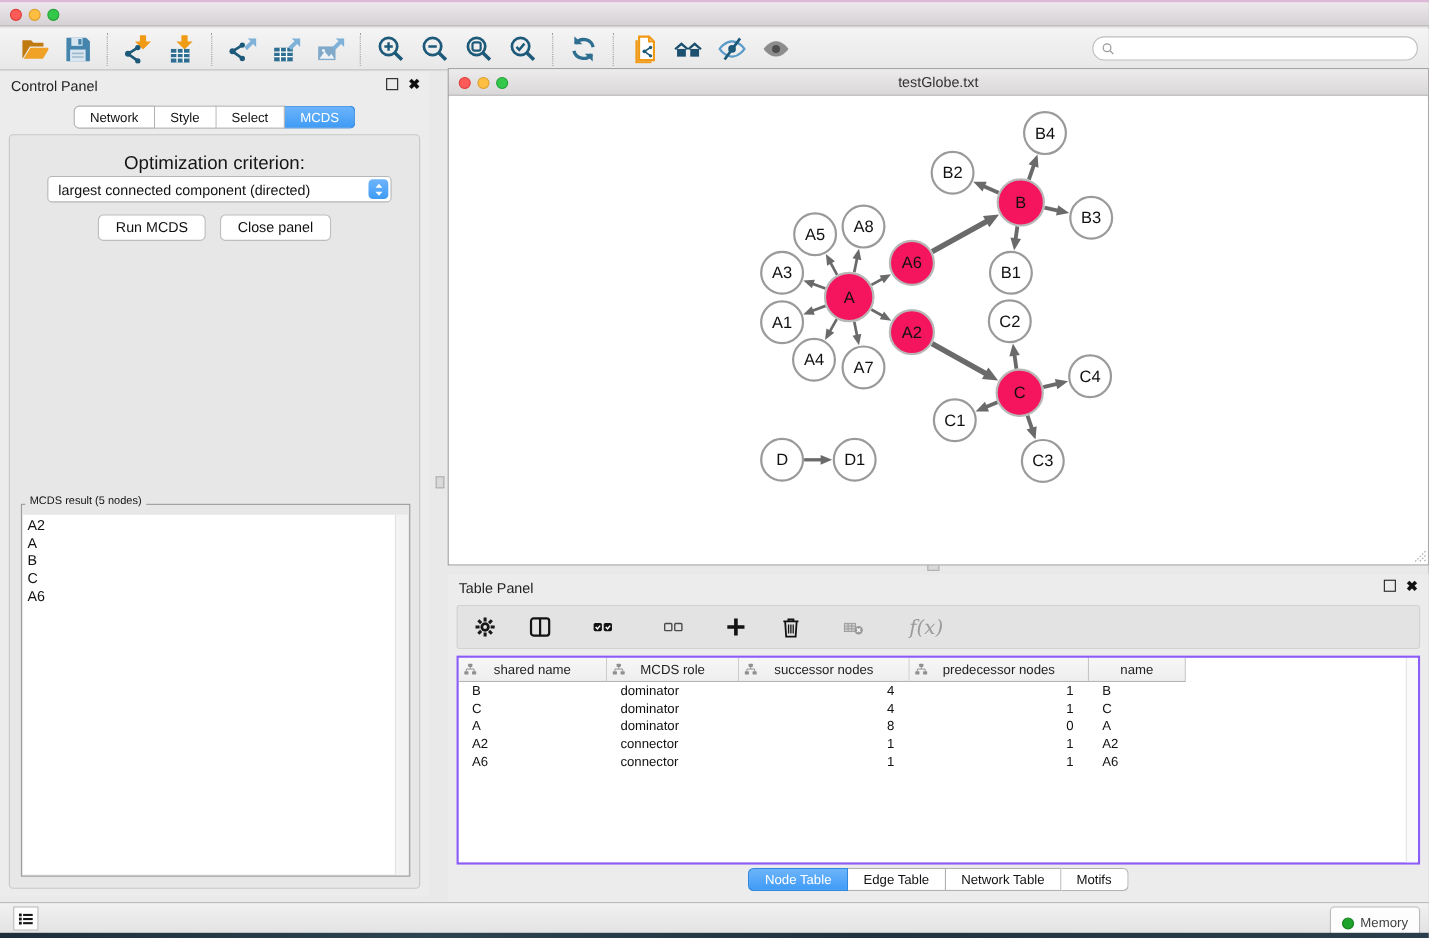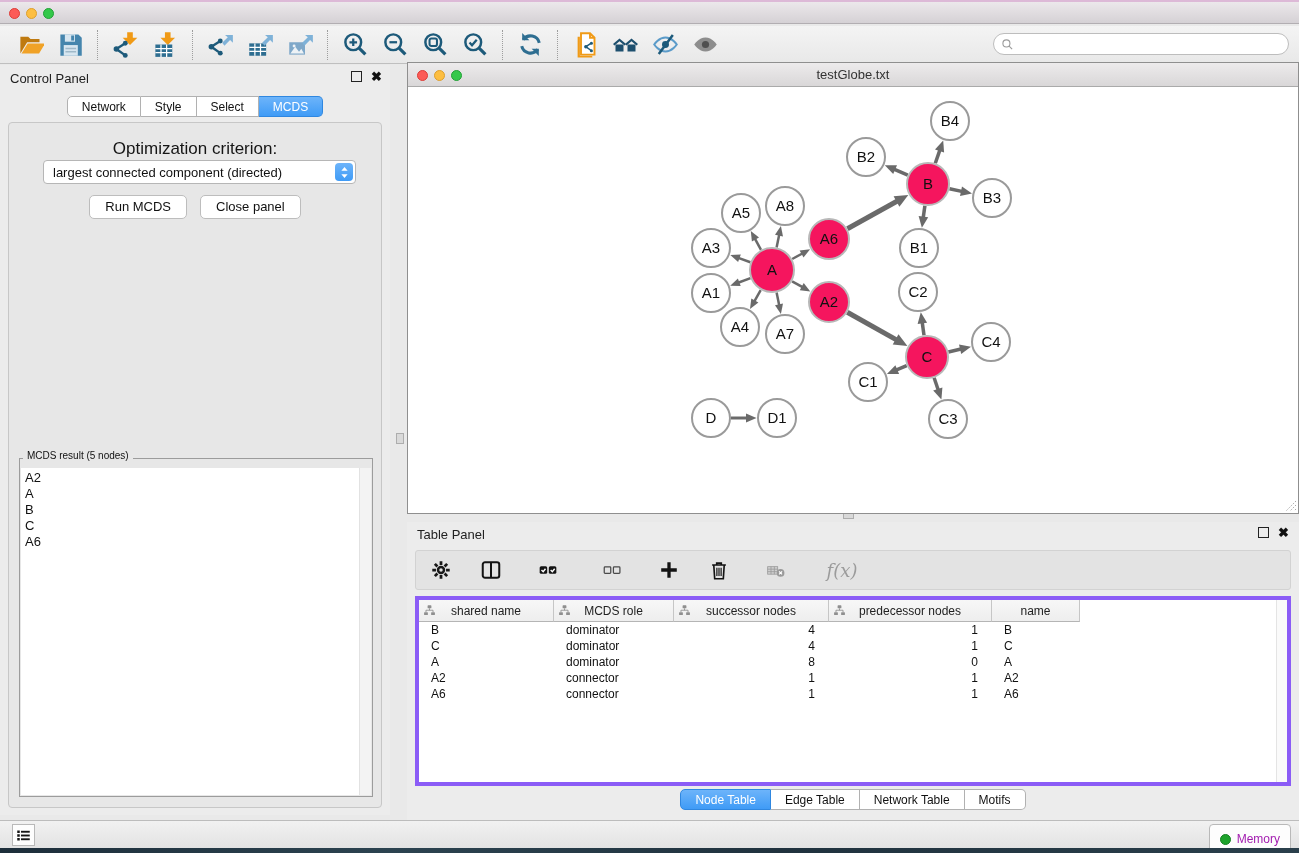--- a/index.html
+++ b/index.html
@@ -107,21 +107,21 @@
   .tp-toolbar {
     position:absolute; left:8px; right:8px; top:28px; height:40px;
     background:#e3e3e3; border:1px solid #d2d2d2; border-radius:3px;
     display:flex; align-items:center; padding-left:12px; gap:24px;
   }
   .tp-btn { border:none; background:transparent; width:26px; height:26px; display:flex; align-items:center; justify-content:center; }
   .tp-btn svg { width:22px; height:22px; }
   .tp-btn.wide { width:40px; }
   .tp-btn.wide svg { width:38px; height:20px; }
   .fx-label { font-family:"DejaVu Serif",serif; font-style:italic; font-size:18px; color:#9b9b9b; }
-  .data-table { position:absolute; left:8px; right:8px; top:74px; height:190px; background:#fff; border:4px solid #8b5cf6; overflow:hidden; }
+  .data-table { position:absolute; left:8px; right:8px; top:74px; height:190px; background:#fff; border:2px solid #8b5cf6; overflow:hidden; }
   .dt-header { position:absolute; left:0; top:0; height:22px; display:flex; }
   .dt-col {
     position:relative; height:22px; background:linear-gradient(#f7f7f7,#eee);
     border-right:1px solid #c6c6c6; border-bottom:1px solid #b5b5b5;
     font-size:12px; color:#222; display:flex; align-items:center; justify-content:center;
   }
   .dt-col .colicon { position:absolute; left:4px; top:4px; width:13px; height:13px; }
   .dt-rows { position:absolute; left:0; right:0; top:22px; }
   .dt-row { display:flex; height:16px; }
   .dt-cell { font-size:12px; line-height:16px; color:#111; white-space:nowrap; overflow:hidden; }
@@ -133,21 +133,21 @@
     background:linear-gradient(#f1f1f1,#e3e3e3); border-top:1px solid #bcbcbc;
   }
   .list-btn {
     position:absolute; left:12px; top:3px; width:23px; height:22px;
     background:#fdfdfd; border:1px solid #b9b9b9; display:flex; align-items:center; justify-content:center;
   }
   .list-btn svg { width:15px; height:15px; }
   .memory-btn {
     position:absolute; right:8px; top:3px; height:18px;
     background:#fdfdfd; border:1px solid #b9b9b9; border-radius:4px;
-    display:flex; align-items:center; gap:6px; padding:14px 10px; font-size:12px; color:#a21caf;
+    display:flex; align-items:center; gap:6px; padding:14px 10px; font-size:12px; color:#404040;
     font-family:"Liberation Sans",sans-serif;
   }
   .memory-dot { width:11px; height:11px; border-radius:50%; background:#1ea32c; border:1px solid #148022; }
   .desktop-strip { position:absolute; left:0; top:848px; right:0; height:5px;
     background:linear-gradient(90deg,#1d2e3a,#2c4350 30%,#20323e 60%,#2a3f4b); }
 </style>
 </head>
 <body>
 
 <div id="app">

